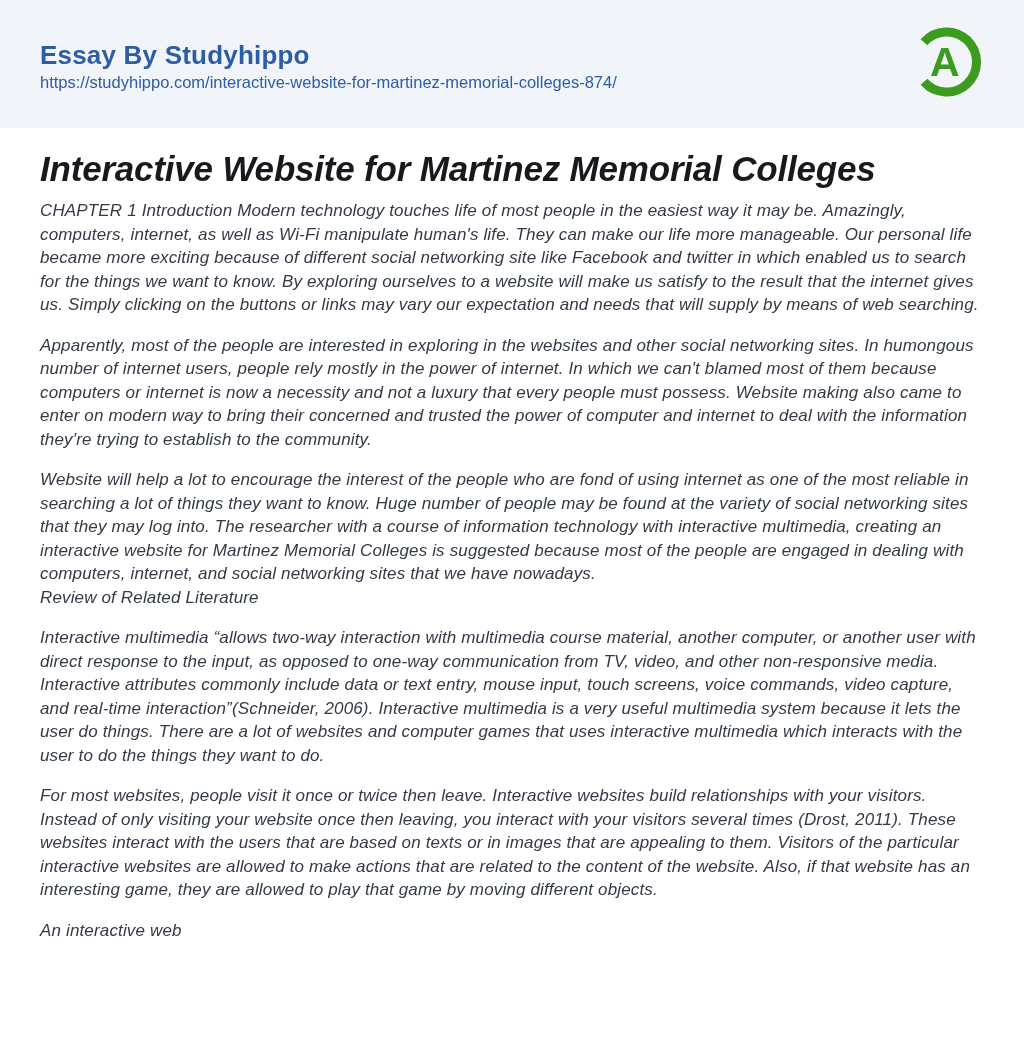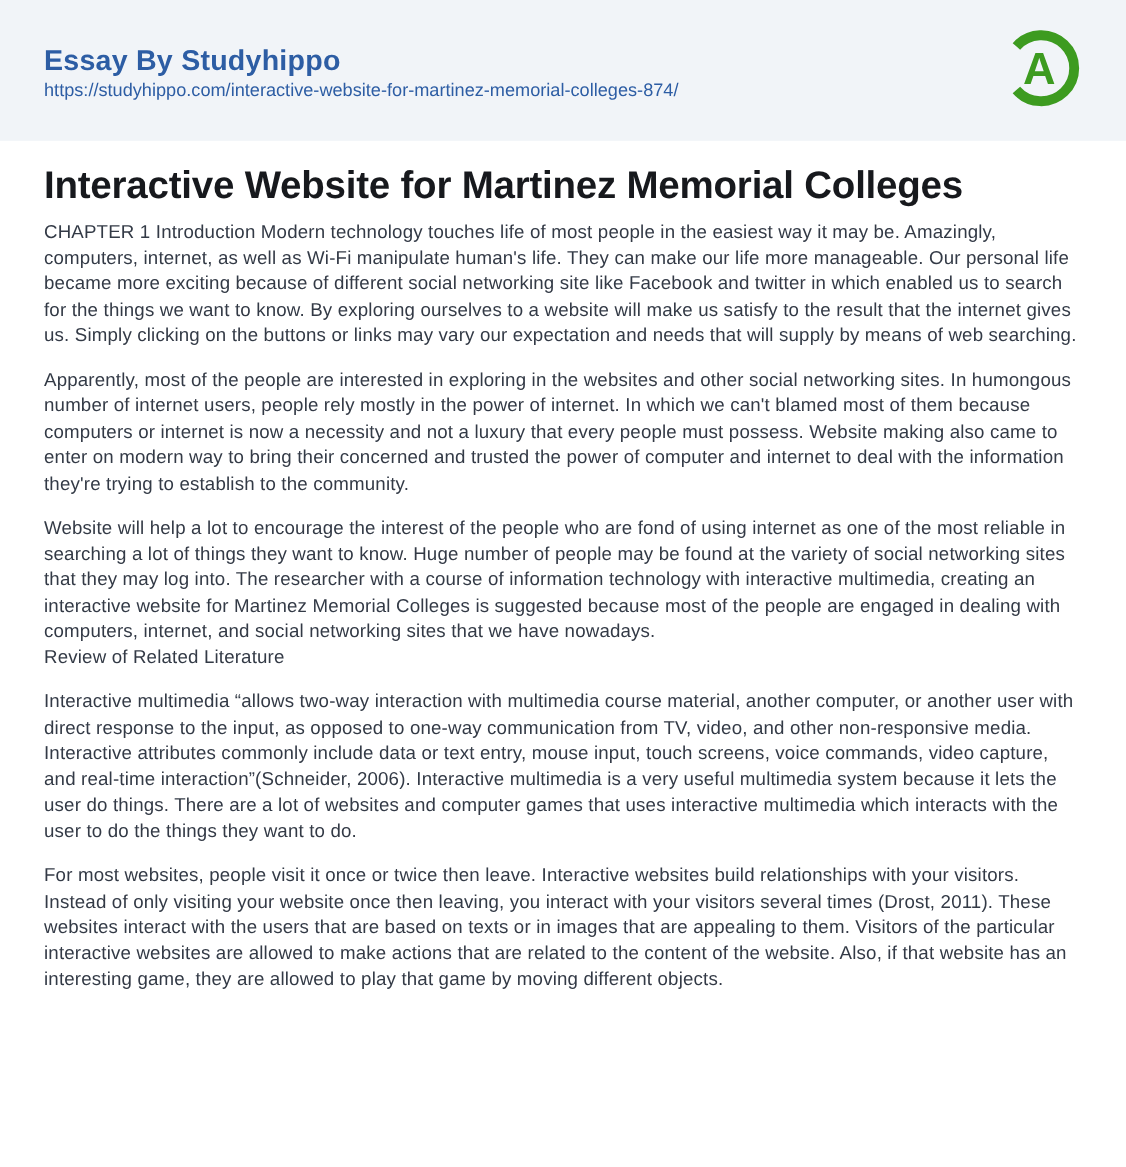--- a/index.html
+++ b/index.html
@@ -52,20 +52,21 @@
   }
   .logo svg{display:block;width:78px;height:78px;}
   .logo text{
     font-family:"Liberation Sans","DejaVu Sans",sans-serif;
     font-weight:600;
     font-size:41px;
     fill:var(--green);
   }
   .content{
     padding:22px 40px 0 40px;
+    font-style:italic;
   }
   .essay-title{
     color:var(--title-color);
     font-size:35px;
     line-height:37px;
     font-weight:800;
     letter-spacing:-0.2px;
     max-width:880px;
     margin-bottom:12px;
   }
@@ -97,13 +98,14 @@
 </header>
 
 <main class="content">
   <h1 class="essay-title">Interactive Website for Martinez Memorial Colleges</h1>
   <p class="essay-paragraph">CHAPTER 1 Introduction Modern technology touches life of most people in the easiest way it may be. Amazingly, computers, internet, as well as Wi-Fi manipulate human's life. They can make our life more manageable. Our personal life became more exciting because of different social networking site like Facebook and twitter in which enabled us to search for the things we want to know. By exploring ourselves to a website will make us satisfy to the result that the internet gives us. Simply clicking on the buttons or links may vary our expectation and needs that will supply by means of web searching.</p>
   <p class="essay-paragraph">Apparently, most of the people are interested in exploring in the websites and other social networking sites. In humongous number of internet users, people rely mostly in the power of internet. In which we can't blamed most of them because computers or internet is now a necessity and not a luxury that every people must possess. Website making also came to enter on modern way to bring their concerned and trusted the power of computer and internet to deal with the information they're trying to establish to the community.</p>
   <p class="essay-paragraph">Website will help a lot to encourage the interest of the people who are fond of using internet as one of the most reliable in searching a lot of things they want to know. Huge number of people may be found at the variety of social networking sites that they may log into. The researcher with a course of information technology with interactive multimedia, creating an interactive website for Martinez Memorial Colleges is suggested because most of the people are engaged in dealing with computers, internet, and social networking sites that we have nowadays.
 Review of Related Literature</p>
   <p class="essay-paragraph">Interactive multimedia “allows two-way interaction with multimedia course material, another computer, or another user with direct response to the input, as opposed to one-way communication from TV, video, and other non-responsive media. Interactive attributes commonly include data or text entry, mouse input, touch screens, voice commands, video capture, and real-time interaction”(Schneider, 2006). Interactive multimedia is a very useful multimedia system because it lets the user do things. There are a lot of websites and computer games that uses interactive multimedia which interacts with the user to do the things they want to do.</p>
   <p class="essay-paragraph">For most websites, people visit it once or twice then leave. Interactive websites build relationships with your visitors. Instead of only visiting your website once then leaving, you interact with your visitors several times (Drost, 2011). These websites interact with the users that are based on texts or in images that are appealing to them. Visitors of the particular interactive websites are allowed to make actions that are related to the content of the website. Also, if that website has an interesting game, they are allowed to play that game by moving different objects.</p>
+  <p class="essay-paragraph">An interactive web</p>
 </main>
 
 </body></html>

